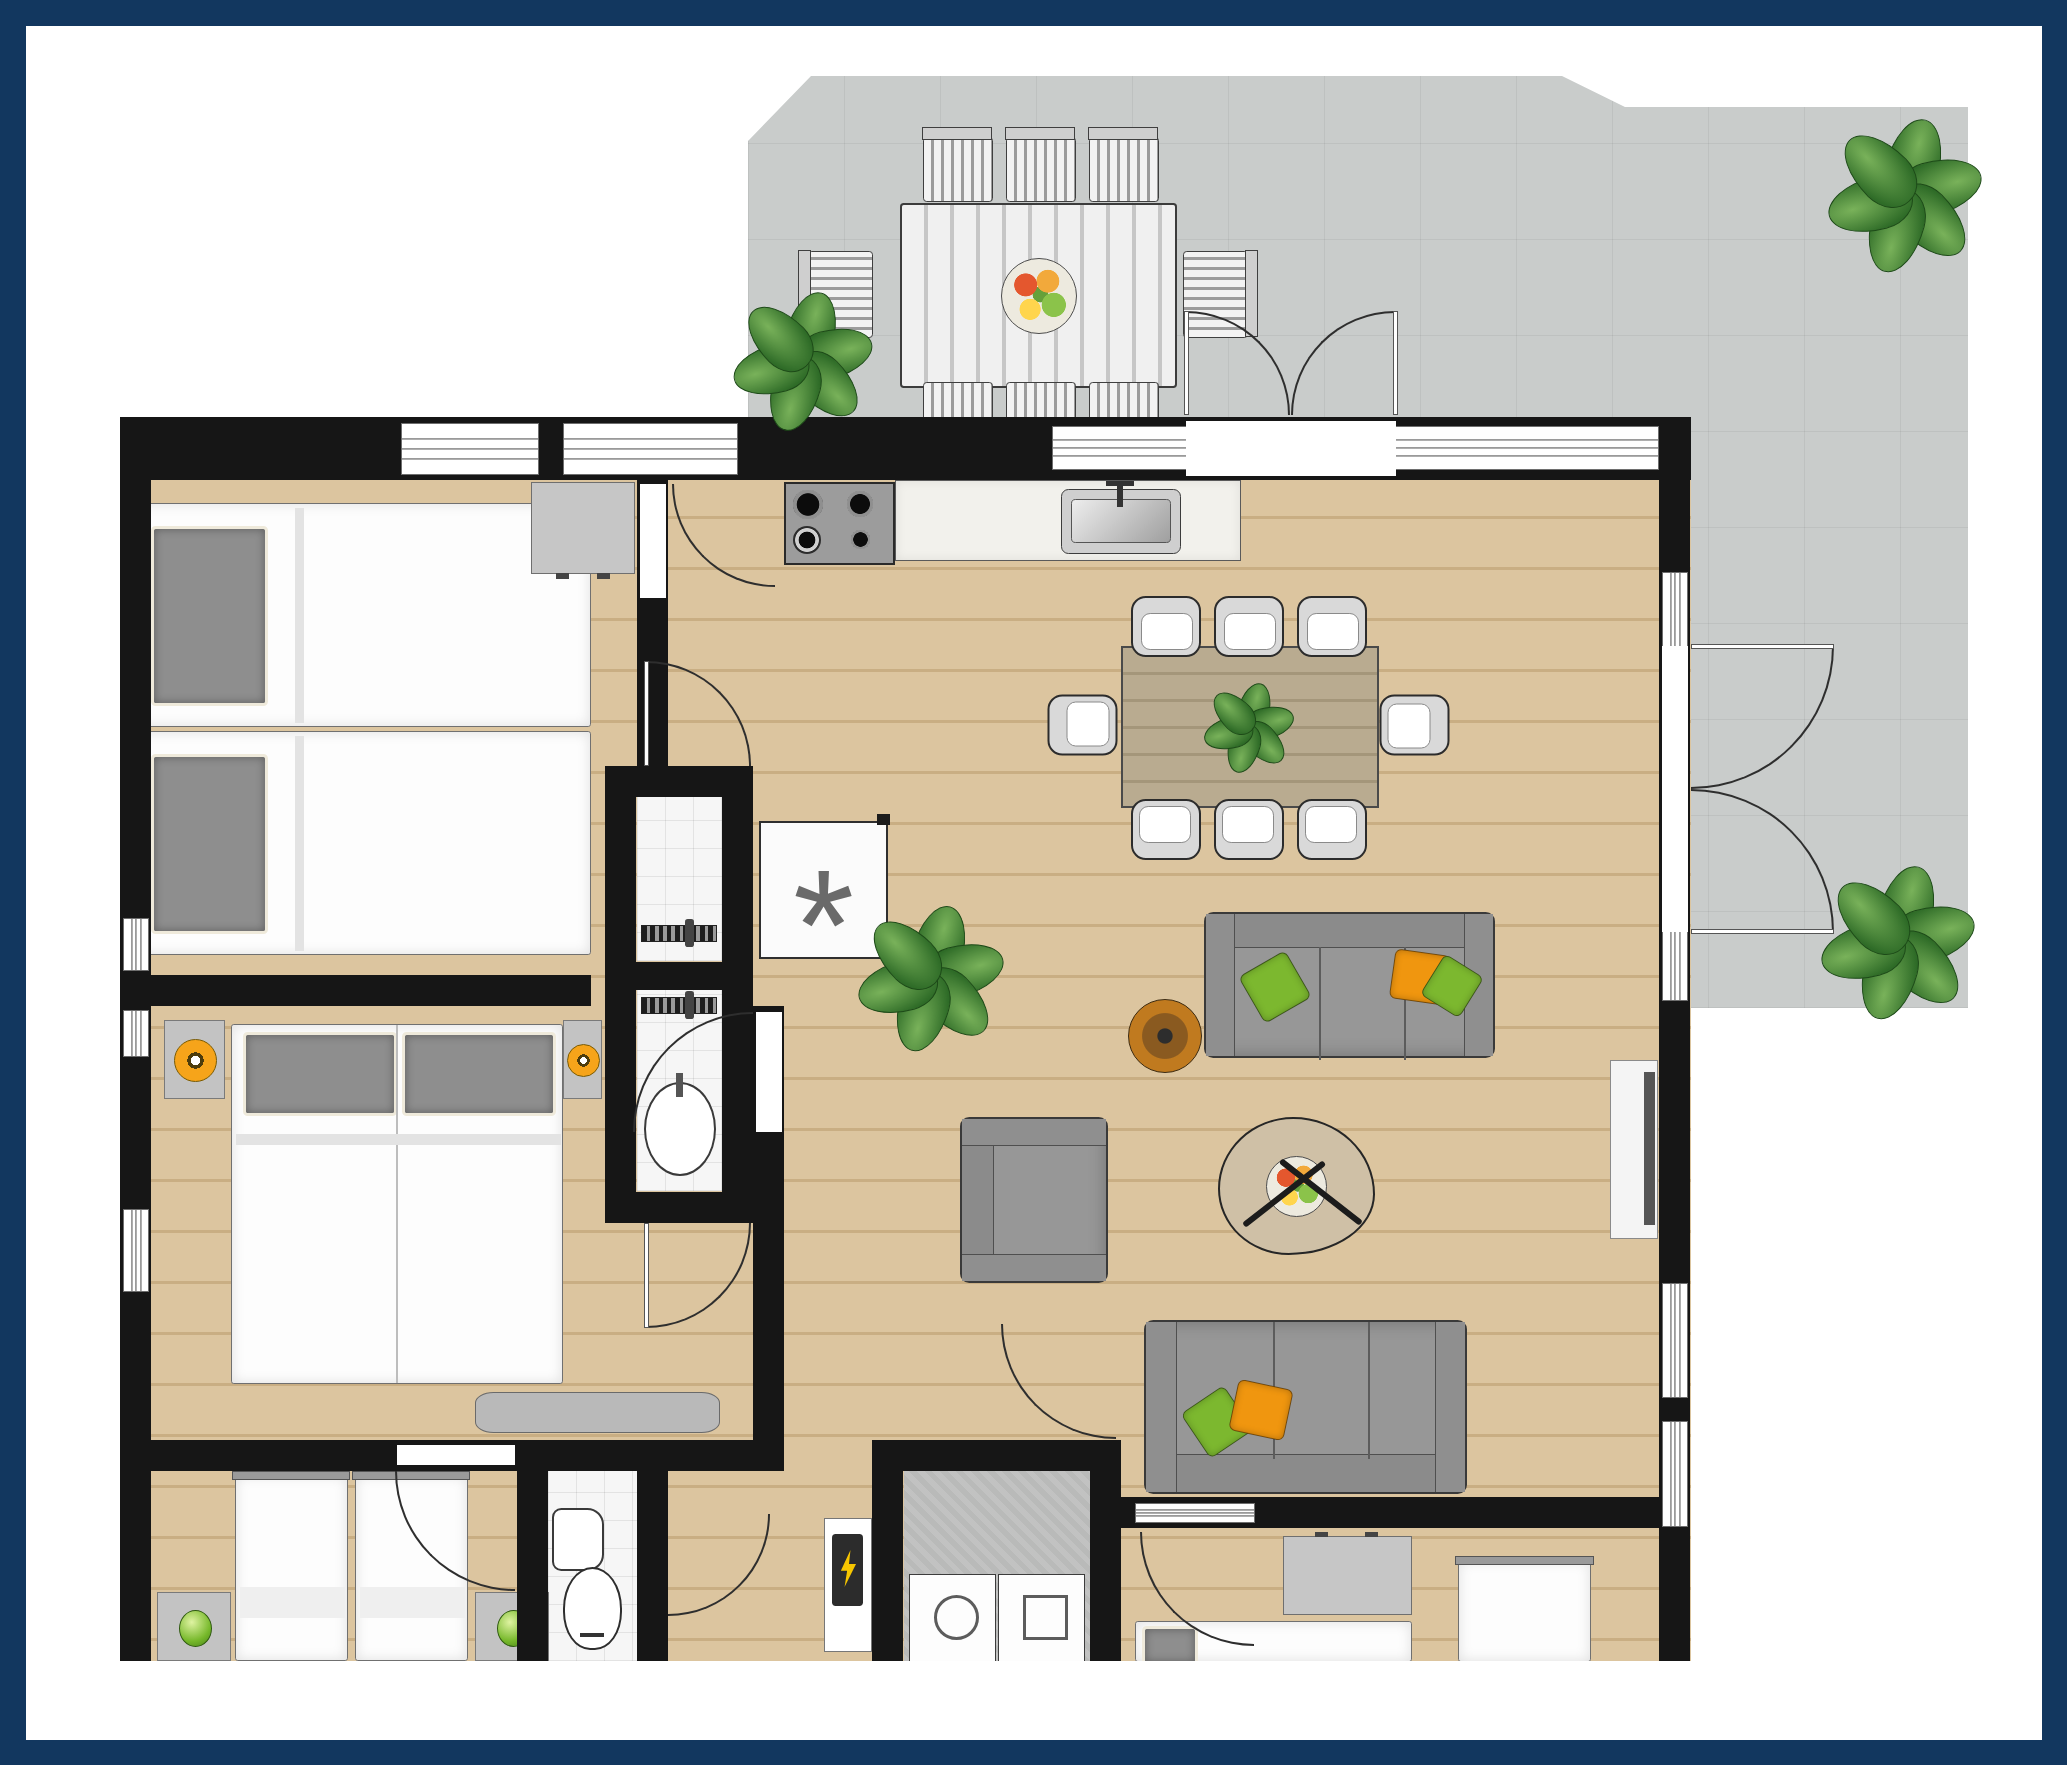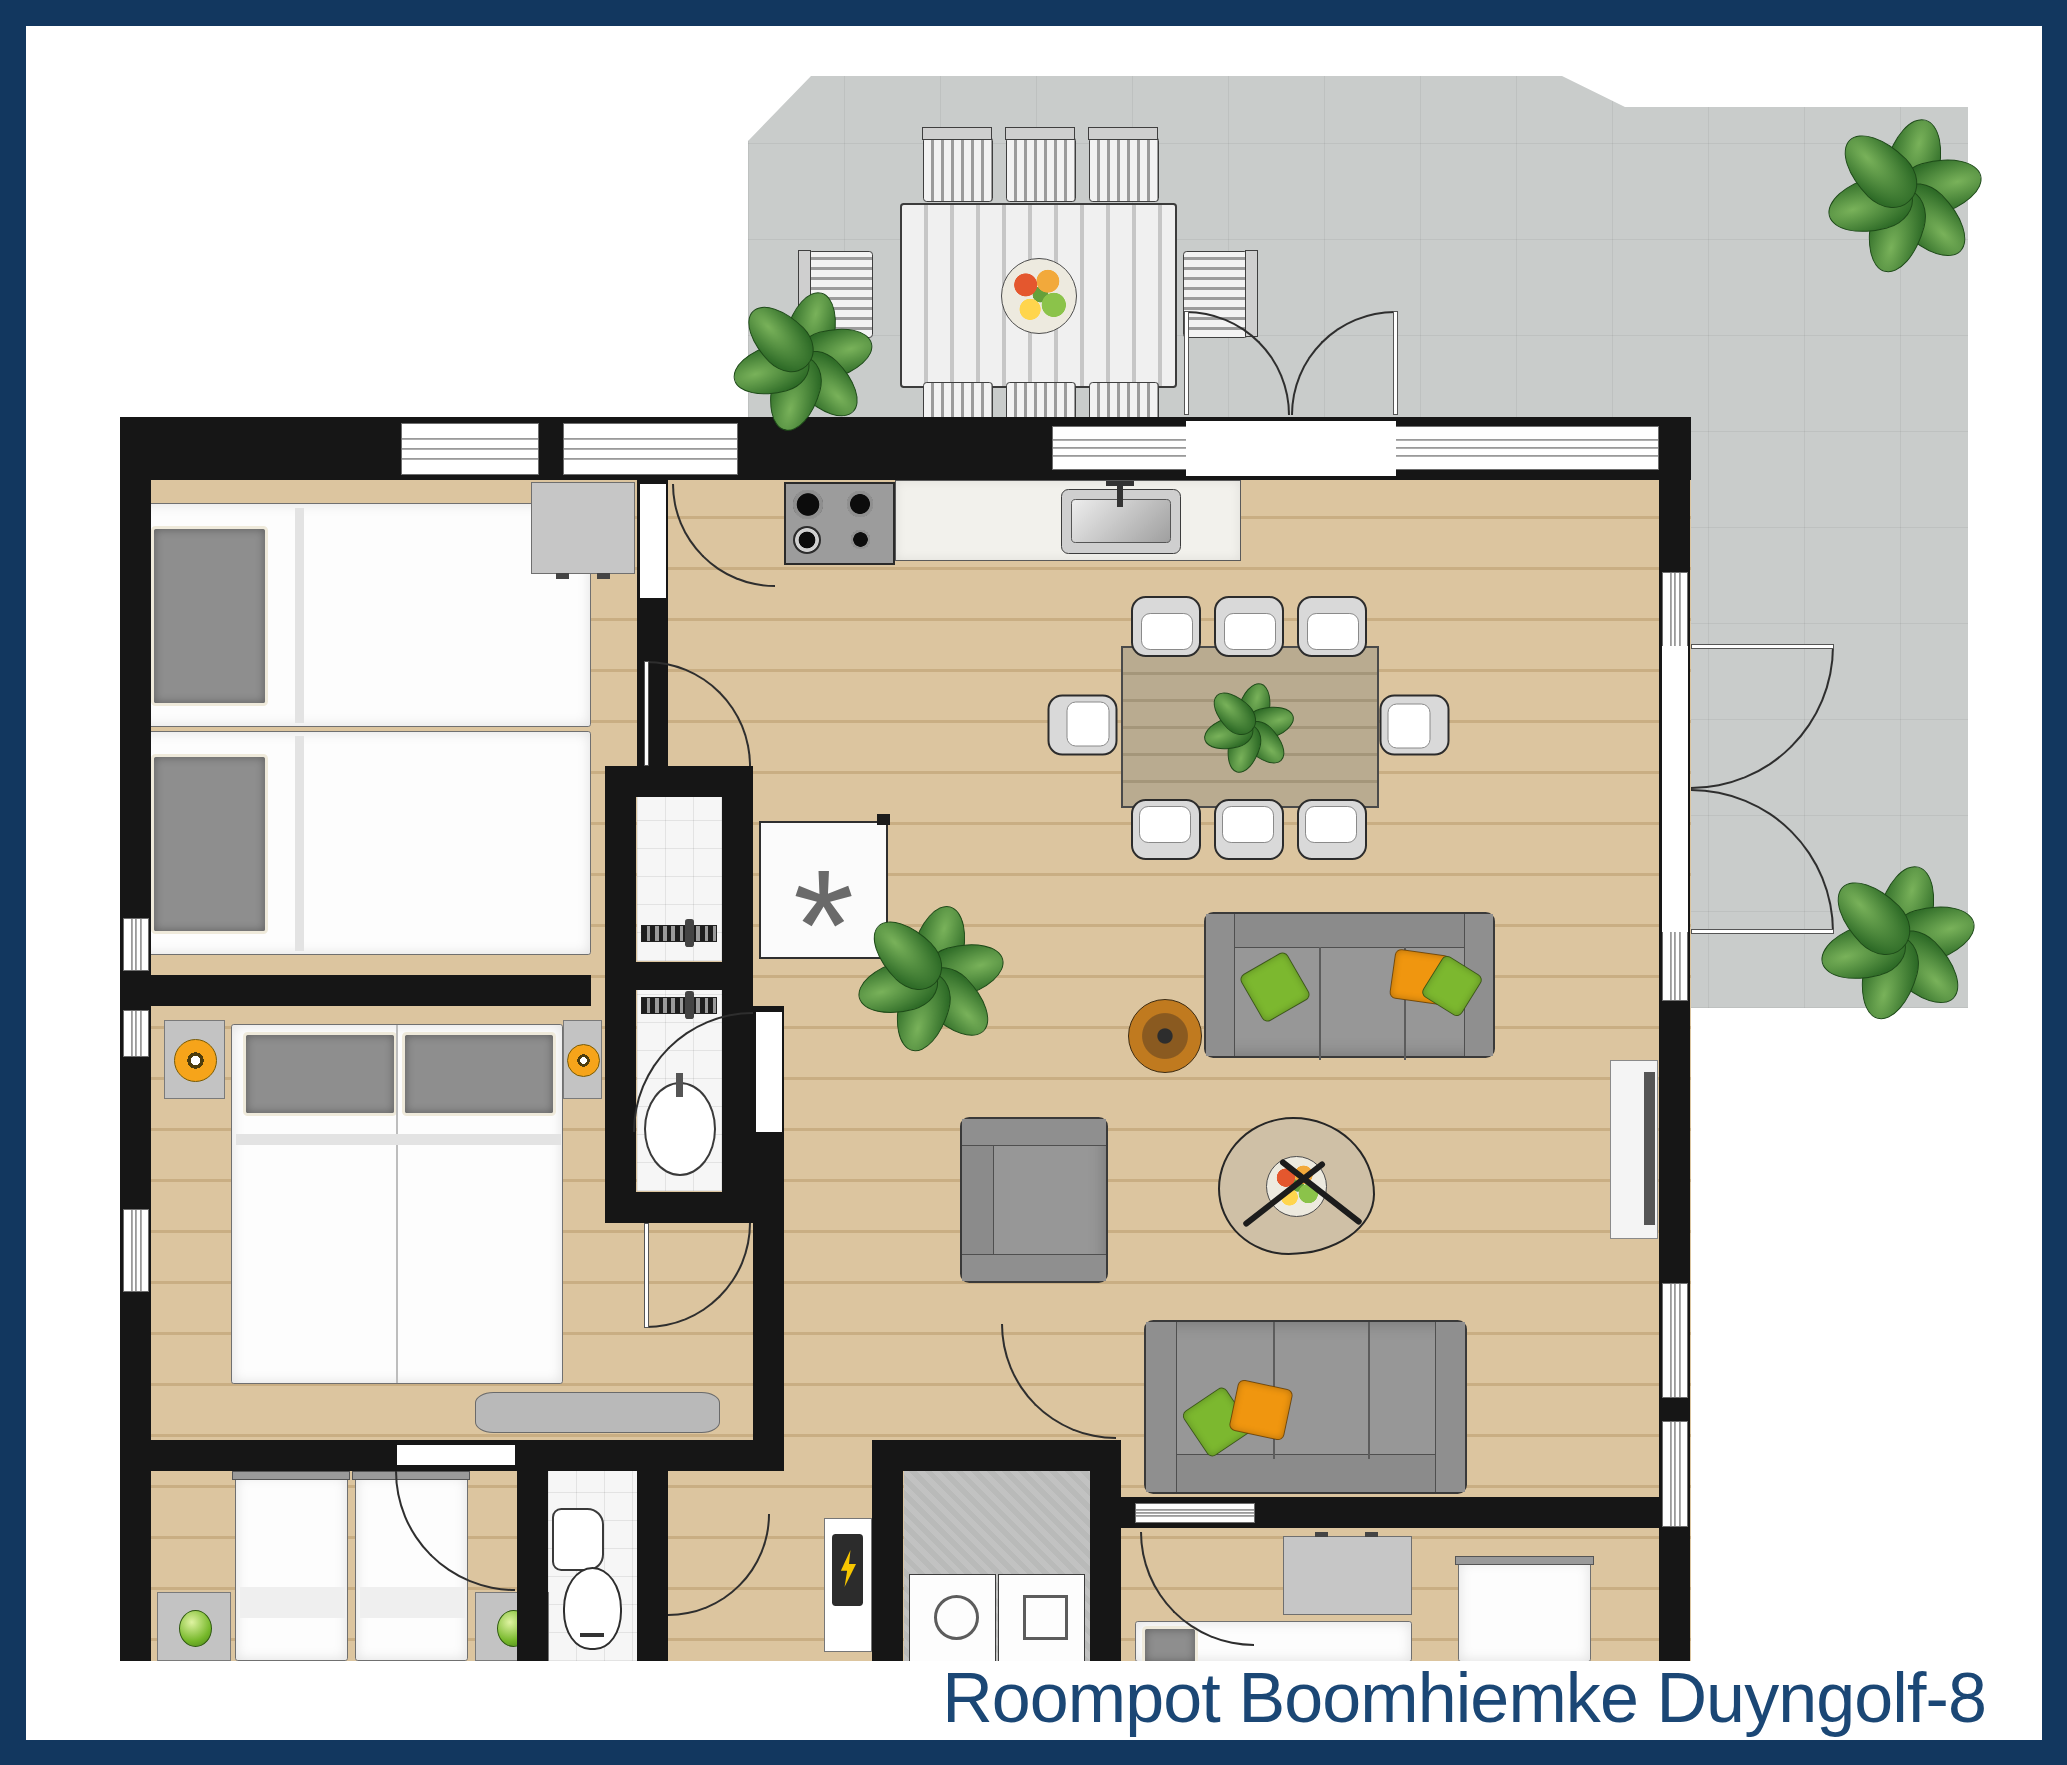--- a/index.html
+++ b/index.html
@@ -359,21 +359,20 @@
   <div class="arc arc-tr" style="left:646px;top:661px;width:105px;height:105px;"></div>
   <div class="leaf" style="left:644px;top:661px;width:4.6px;height:105px;"></div>
   <div class="arc arc-br" style="left:646px;top:1223px;width:105px;height:105px;"></div>
   <div class="leaf" style="left:644px;top:1223px;width:4.6px;height:105px;"></div>
   <div class="arc arc-bl" style="left:395px;top:1471px;width:120px;height:120px;"></div>
   <div class="arc arc-br" style="left:668px;top:1514px;width:102px;height:102px;"></div>
   <div class="arc arc-bl" style="left:1001px;top:1324px;width:115px;height:115px;"></div>
   <div class="arc arc-bl" style="left:1140px;top:1532px;width:114px;height:114px;"></div>
 
   <div class="abs" style="left:26px;top:1661px;width:2016px;height:78px;background:#ffffff;z-index:9;"></div>
-  <div class="titleTxt" style="right:81px;top:1659px;height:78px;line-height:78px;">Roompot Boomhiemke Duyngolf-8</div>
 
   <div class="frame" style="left:0;top:0;width:2067px;height:26px;"></div>
   <div class="frame" style="left:0;top:1740px;width:2067px;height:26px;"></div>
   <div class="frame" style="left:0;top:0;width:26px;height:1766px;"></div>
   <div class="frame" style="left:2042px;top:0;width:26px;height:1766px;"></div>
 
 </div>
 
 
 </body></html>

